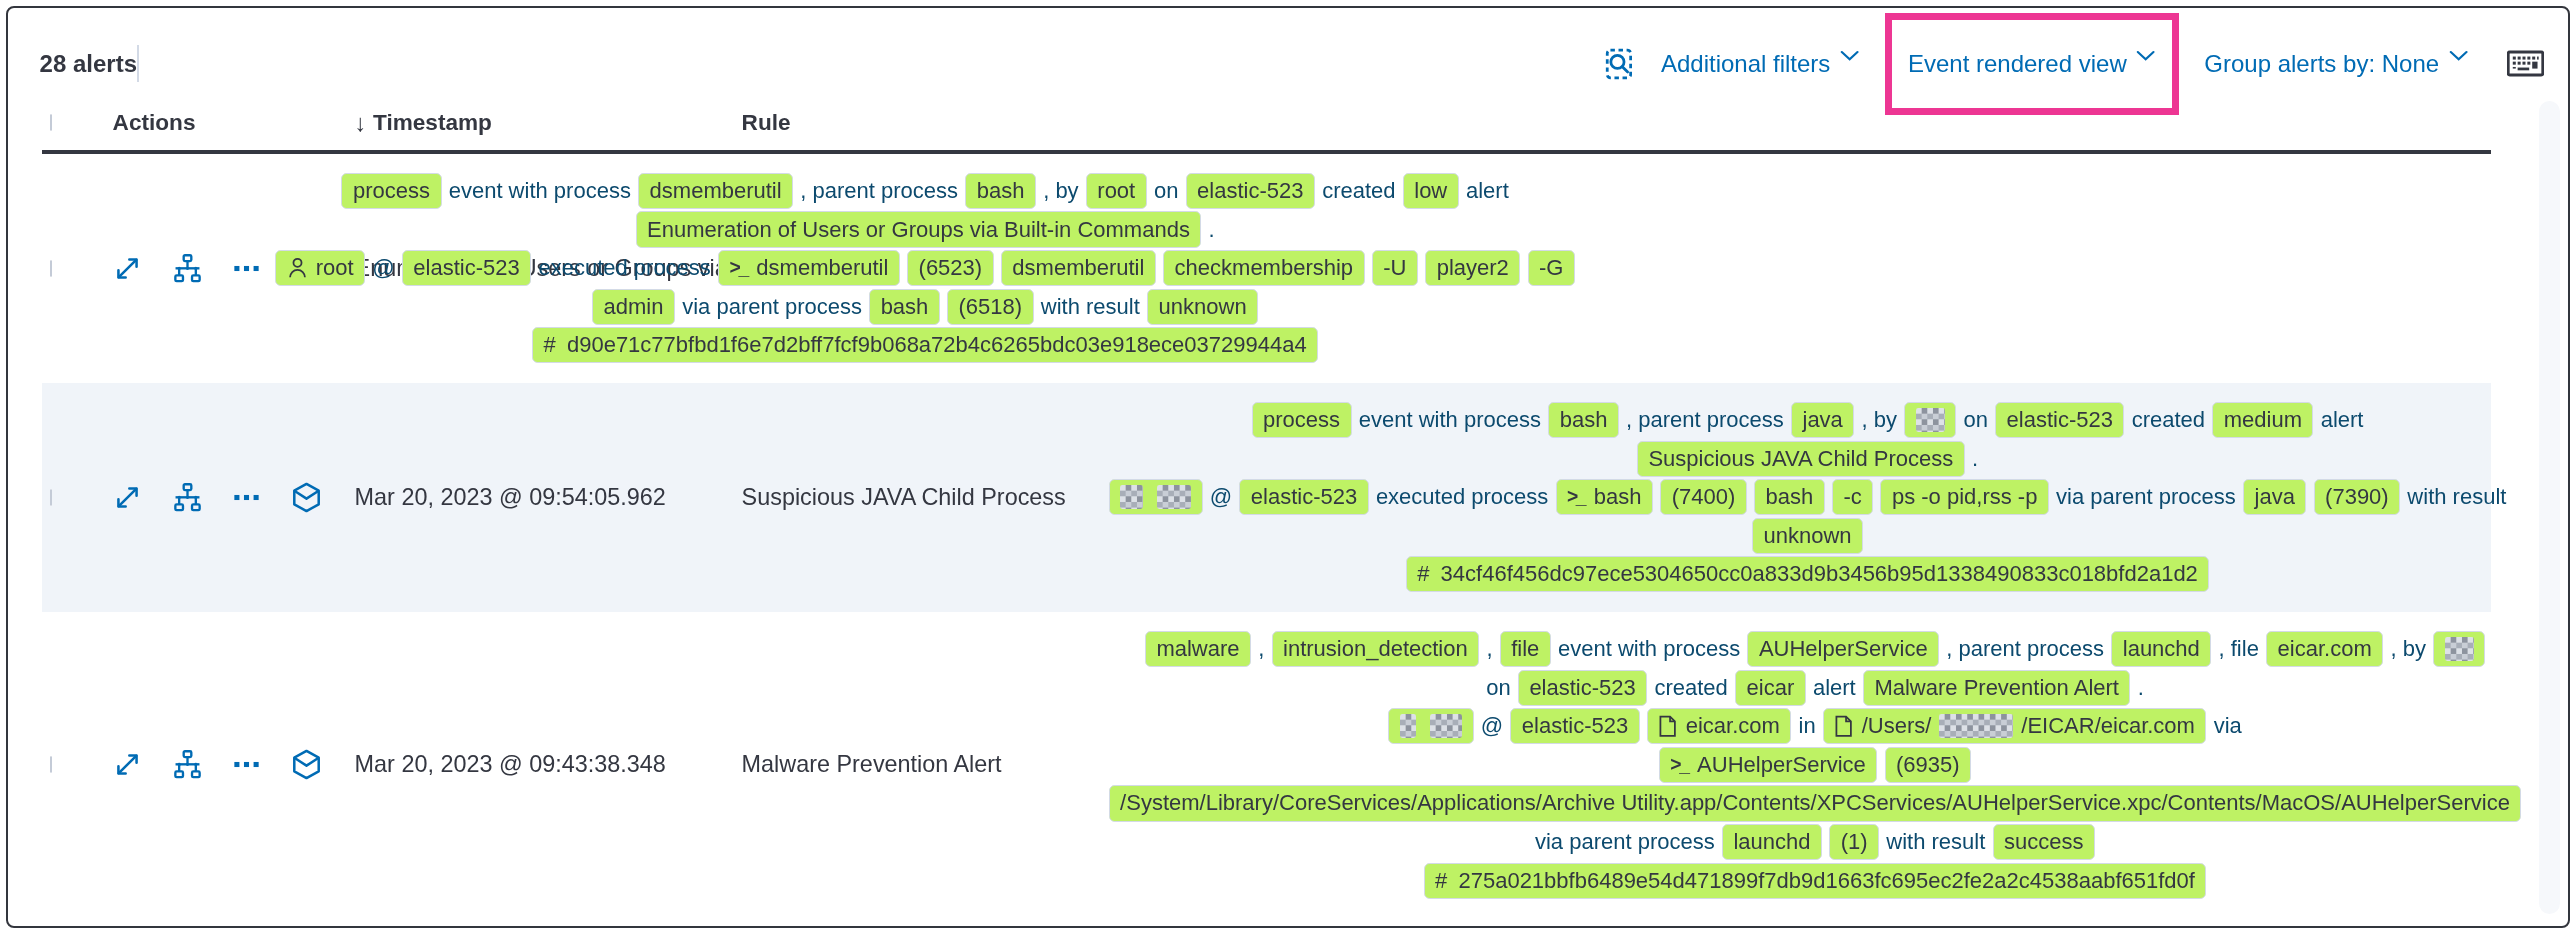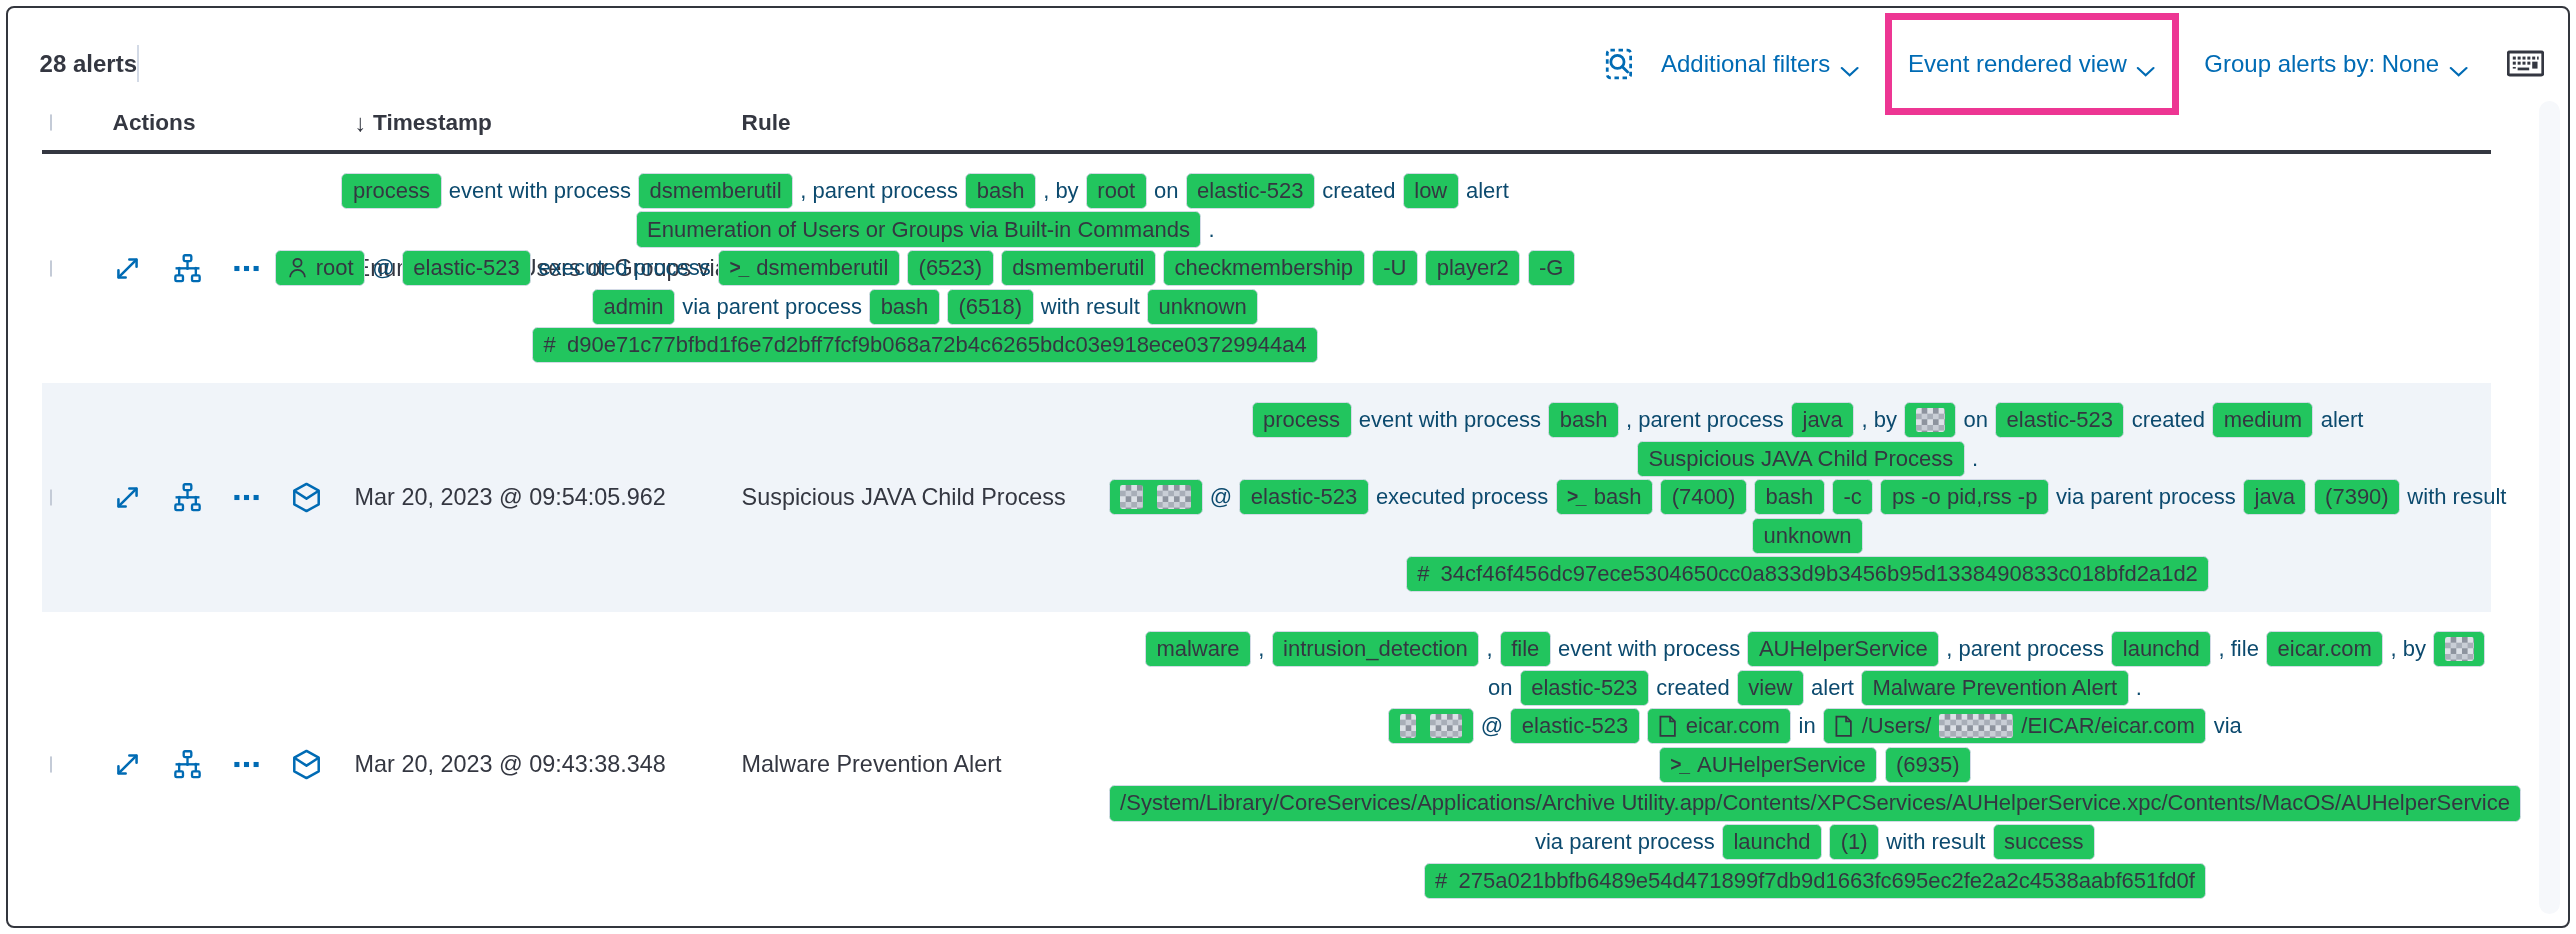--- a/index.html
+++ b/index.html
@@ -5,41 +5,41 @@
   html,body{margin:0;padding:0;background:#ffffff;}
   body{width:2576px;height:934px;position:relative;font-family:"Liberation Sans",sans-serif;overflow:hidden;}
   .frame{position:absolute;top:5.6px;left:5.6px;width:2560px;height:918px;border:2.4px solid #33363d;border-radius:8px;background:#ffffff;overflow:hidden;}
 
   
   .toolbar{display:flex;align-items:center;justify-content:space-between;margin:27px 24px 0 32px;height:58px;}
   .tb-left{display:flex;align-items:center;}
   .alert-count{font-size:24px;font-weight:600;color:#343741;}
   .vdiv{width:1.6px;height:37px;background:#d3dae6;}
   .tb-right{display:flex;align-items:center;gap:24px;}
-  .blue-link{display:flex;align-items:flex-end;gap:9.7px;color:#006bb4;font-size:24px;font-weight:500;cursor:pointer;white-space:nowrap;}
+  .blue-link{display:flex;align-items:flex-start;gap:9.7px;color:#006bb4;font-size:24px;font-weight:500;cursor:pointer;white-space:nowrap;}
   .blue-link svg{flex:0 0 auto;}
   .pinkbox{border:7.2px solid #ed3693;padding:30px 16px;margin:-21px 1.6px;display:flex;align-items:center;background:transparent;}
   .icon-btn{display:flex;align-items:center;justify-content:center;}
 
   
   .table{margin:8px 77px 0 34px;}
   .grid-row{display:grid;grid-template-columns:63px 242px 387px 367px 1fr;align-items:center;}
   .thead{padding:8px 0 13px 8px;border-bottom:4.8px solid #343741;}
   .th{font-size:22.6px;font-weight:700;color:#343741;display:flex;align-items:center;gap:6.4px;}
   .sort-arrow{font-size:24px;font-weight:400;color:#343741;}
   .trow{padding:19.3px 0 19.3px 8px;}
   .trow.shaded{background:#f0f4f9;}
   .checkbox{width:27px;height:27px;border:1.6px solid #c4cbd7;border-radius:6.4px;background:#fff;}
   .actions{display:flex;align-items:center;gap:31px;}
   .actions .act{display:flex;align-items:center;cursor:pointer;}
   .ts-cell,.rule-cell{font-size:23.4px;color:#343741;white-space:nowrap;overflow:hidden;}
   .summary{display:flex;flex-direction:column;gap:2.4px;justify-content:center;}
   .sline{display:flex;justify-content:center;align-items:center;gap:7.2px;min-height:36px;white-space:nowrap;}
   .stext{font-size:22px;color:#0c4a6e;}
-  .badge{display:inline-flex;align-items:center;gap:8px;background:#22c55e;border:1.6px solid #d3dae6;border-radius:5.6px;padding:1.6px 10.5px;min-height:31px;font-size:22px;font-weight:500;color:#343741;white-space:nowrap;}
+  .badge{display:inline-flex;align-items:center;gap:8px;background:#bef264;border:1.6px solid #d3dae6;border-radius:5.6px;padding:1.6px 10.5px;min-height:31px;font-size:22px;font-weight:500;color:#343741;white-space:nowrap;}
   .badge .term{font-weight:700;letter-spacing:-2.4px;font-size:19.3px;color:#343741;margin-right:1.6px;}
   .badge .hashsym{font-weight:500;color:#343741;margin-right:3.2px;}
   .redact{display:inline-block;height:24px;border-radius:2.4px;
     background:repeating-conic-gradient(#8d939e 0% 25%, #c9ced6 0% 50%, #a8aeb8 0% 75%, #dde1e7 0% 100%);
     background-size:11.3px 11.3px;}
   .redact + .redact{margin-left:6.4px;}
   .scroll-track{position:absolute;top:93px;right:8px;bottom:11.3px;width:21px;background:#f6f8fb;border-radius:10.5px;}
 </style>
 </head>
 <body>
@@ -435,21 +435,21 @@
                 <span class="redact" style="width: 29px;"></span>
               </span>
             </div>
             <div class="sline">
               <span class="stext">on</span>
               <span class="badge">
                 <span>elastic-523</span>
               </span>
               <span class="stext">created</span>
               <span class="badge">
-                <span>view</span>
+                <span>eicar</span>
               </span>
               <span class="stext">alert</span>
               <span class="badge">
                 <span>Malware Prevention Alert</span>
               </span>
               <span class="stext">.</span>
             </div>
             <div class="sline">
               <span class="badge">
                 <span class="redact" style="width: 16px;"></span>

